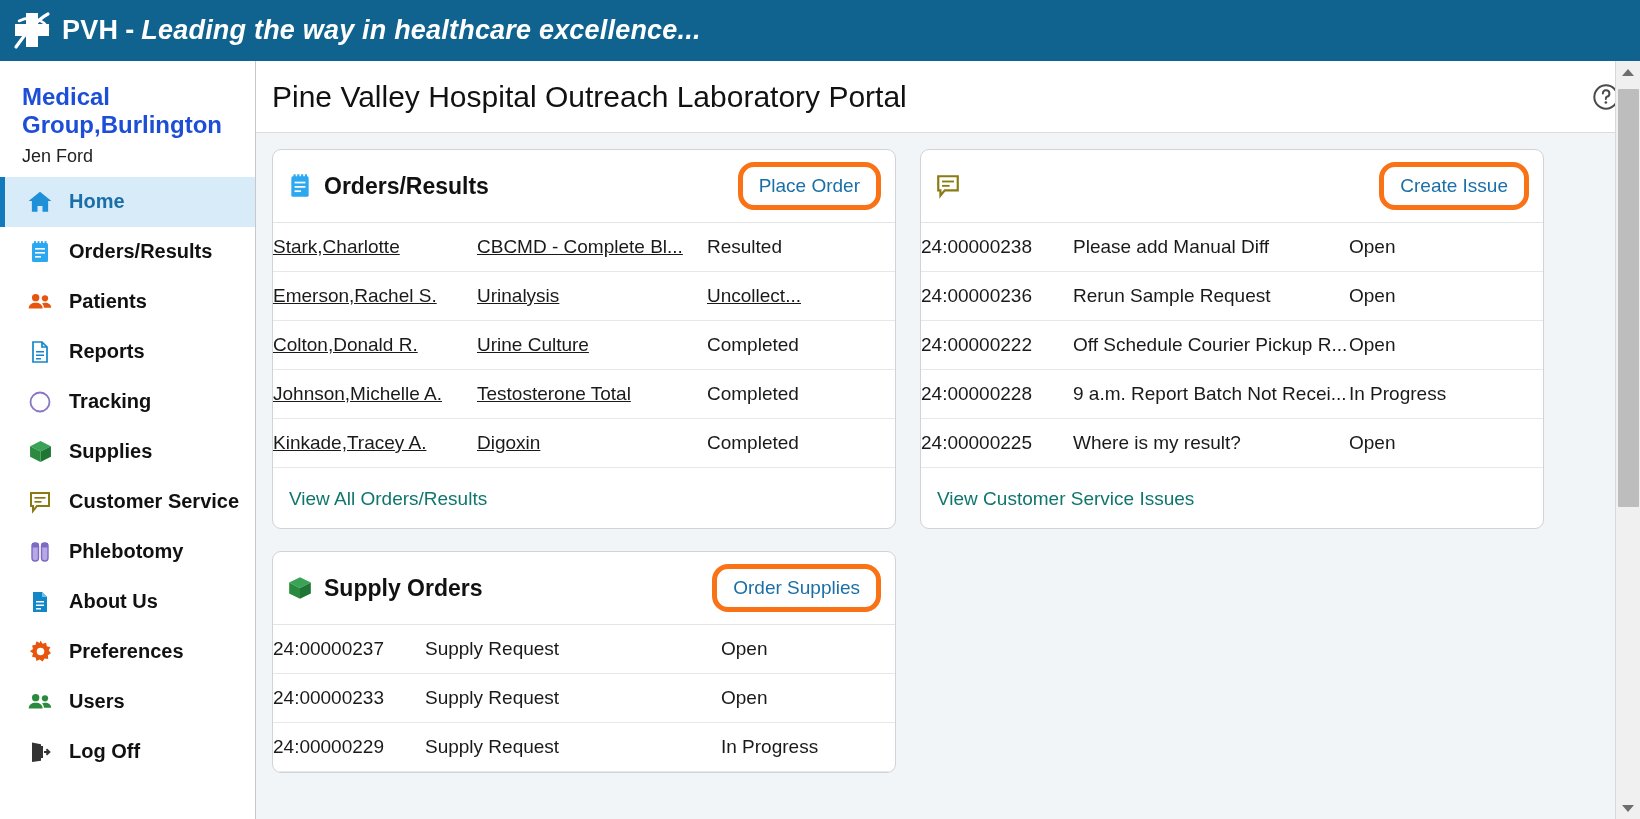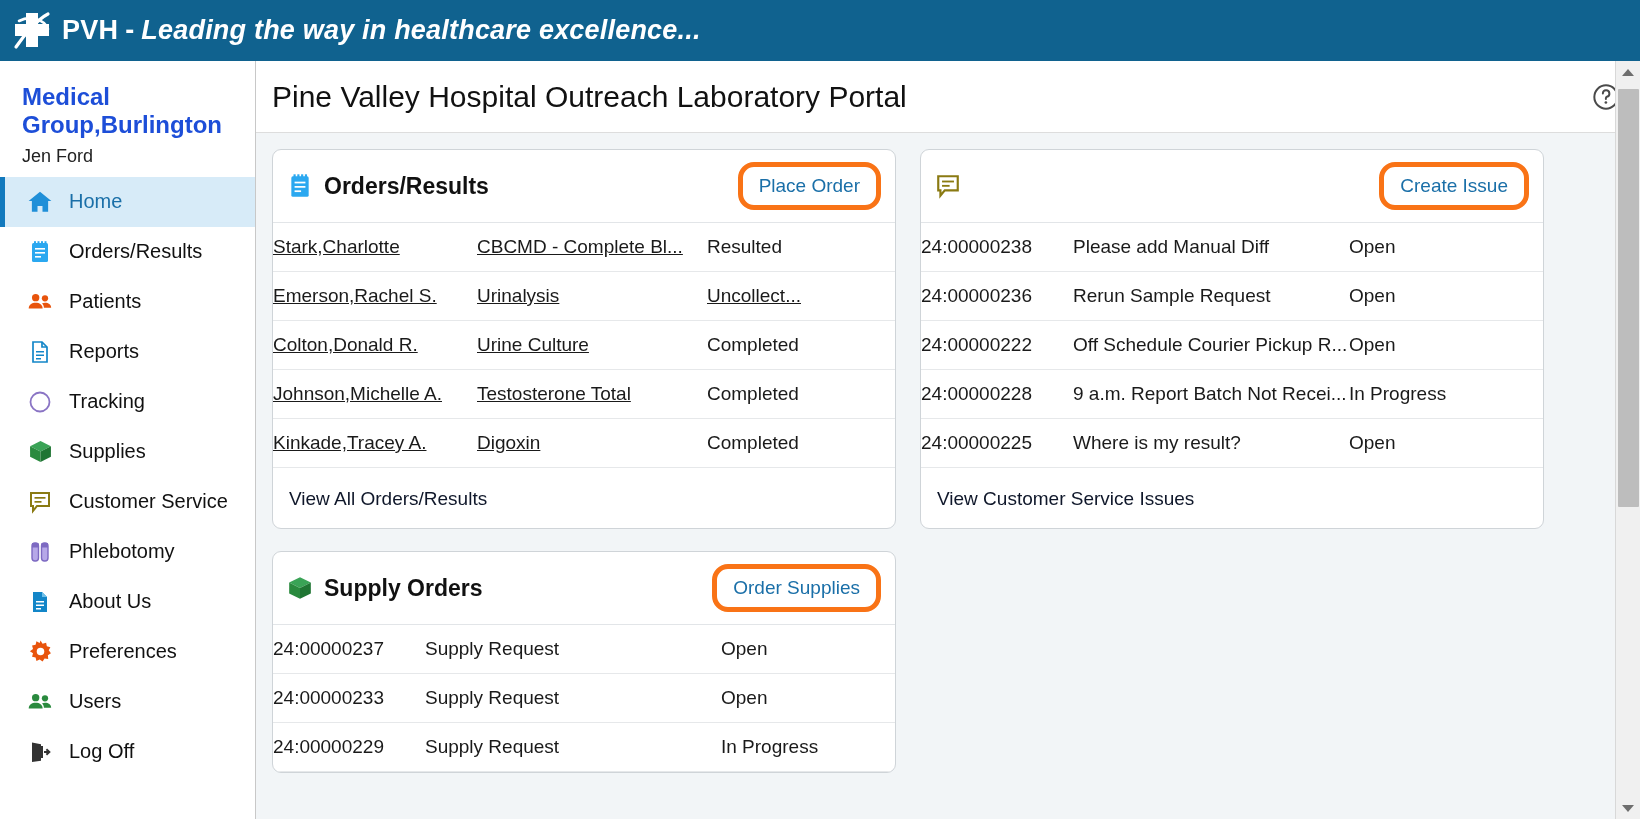--- a/index.html
+++ b/index.html
@@ -49,20 +49,21 @@
   .org-user {
     font-size: 18px; color: #222222; padding: 6px 18px 10px 22px;
   }
   .nav-item {
     display: flex; align-items: center;
     height: 50px;
     padding-left: 22px;
     gap: 16px;
     cursor: pointer;
     border-left: 5px solid transparent;
+    font-weight: bold;
   }
   .nav-item.active {
     background: #d7ebf8;
     border-left: 5px solid #1279bd;
   }
   .nav-item.active .nav-label { color: #1a6fa8; }
   .nav-icon { width: 26px; height: 26px; flex: 0 0 26px; display: flex; align-items: center; justify-content: center; }
   .nav-label { font-size: 20px; color: #111111; white-space: nowrap; }
 
   
@@ -125,21 +126,21 @@
     color: #1a1a1a;
     border-bottom: 1px solid #e6e8ea;
     vertical-align: middle;
     white-space: nowrap;
     overflow: hidden;
   }
   table.rows tr:last-child td { border-bottom: 1px solid #e6e8ea; }
   td.c1 { padding-left: 16px; }
   a.rowlink { color: #1a1a1a; text-decoration: underline; cursor: pointer; }
   .card-foot { padding: 20px 16px 18px 16px; }
-  .card-foot a { color: #0f172a; font-size: 19px; text-decoration: none; cursor: pointer; }
+  .card-foot a { color: #0f766e; font-size: 19px; text-decoration: none; cursor: pointer; }
 
   
   .ord-c1 { width: 204px; } .ord-c2 { width: 230px; } .ord-c3 { width: auto; }
   .csi-c1 { width: 152px; } .csi-c2 { width: 276px; } .csi-c3 { width: auto; }
   .sup-c1 { width: 152px; } .sup-c2 { width: 296px; } .sup-c3 { width: auto; }
 
   
   .scrollbar {
     position: absolute; top: 0; right: 0;
     width: 25px; height: 100%;

